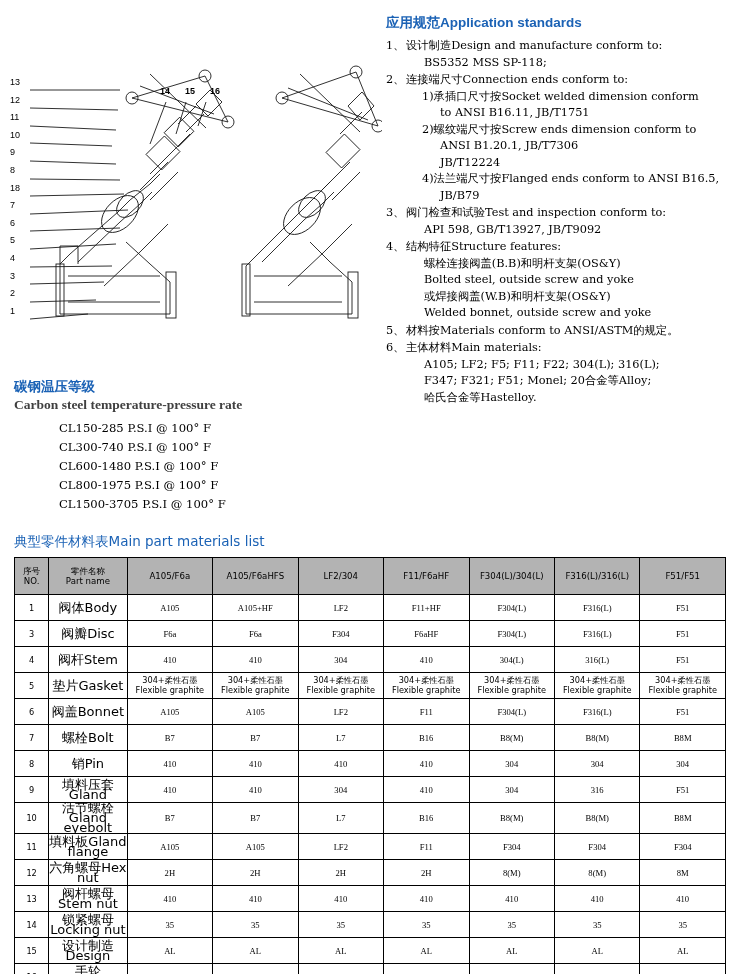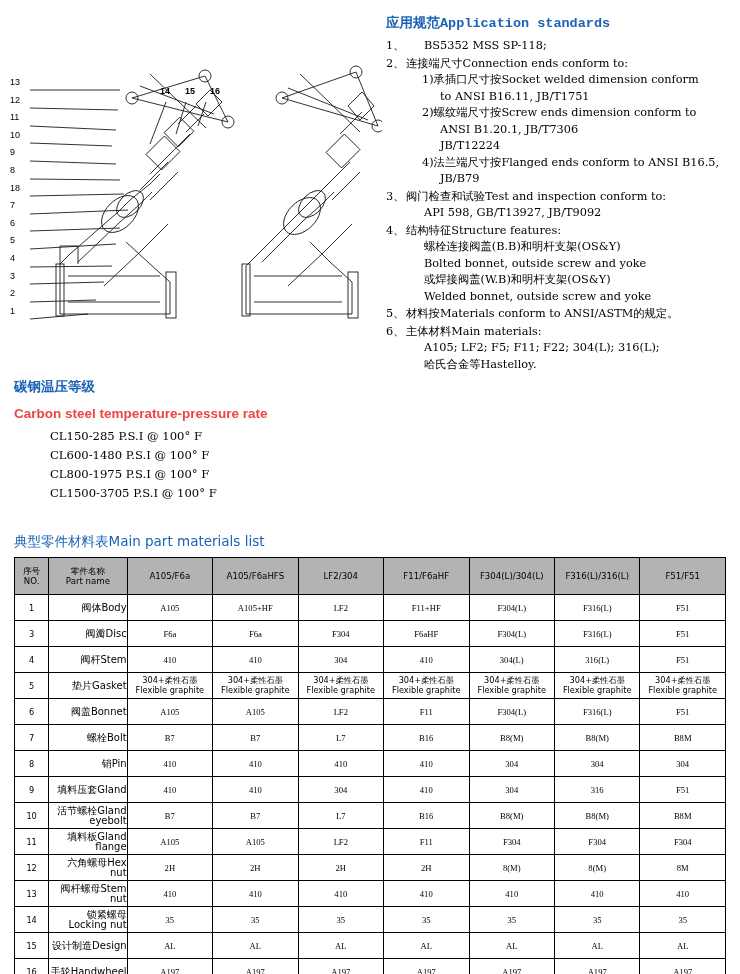--- a/index.html
+++ b/index.html
@@ -37,21 +37,21 @@
   }
 
   .section-title {
     color: #1b62b5;
     font-weight: bold;
     font-size: 13.5px;
     font-family: "Liberation Sans", sans-serif;
     margin-bottom: 6px;
   }
   .section-title.cn {
-    font-family: Liberation Mono, monospace;
+    font-family: Liberation Sans, sans-serif;
   }
 
   .spec-list {
     font-size: 11.3px;
     line-height: 16.5px;
     font-family: "DejaVu Serif", serif;
   }
   .spec-item {
     display: flex;
     margin-bottom: 1px;
@@ -101,29 +101,29 @@
     top: 378px;
     width: 360px;
   }
   .temp-title-cn {
     color: #1b62b5;
     font-weight: bold;
     font-size: 13.5px;
     font-family: "DejaVu Sans", sans-serif;
   }
   .temp-title-en {
-    color: #ef4444;
+    color: #404040;
     font-weight: bold;
     font-size: 13.5px;
-    font-family: Liberation Sans, sans-serif;
-    margin-top: 10px;
+    font-family: Liberation Serif, serif;
+    margin-top: 1px;
   }
   .temp-list {
     margin-top: 6px;
-    margin-left: 36px;
+    margin-left: 45px;
     font-size: 11.6px;
     line-height: 19px;
     font-family: "DejaVu Serif", serif;
   }
 
   
   .mat-block {
     position: absolute;
     left: 14px;
     top: 533px;
@@ -159,22 +159,21 @@
     font-size: 8.6px;
     height: 36px;
   }
   table.mat th .th-cn { display: block; }
   table.mat th .th-en { display: block; }
   table.mat td.cell-en {
     font-family: "Liberation Serif", serif;
     font-size: 8.6px;
   }
   table.mat td.partname {
-    font-size: 10px;
-    text-align: right;
+    font-size: 13px;
   }
   td.two-line span { display: block; line-height: 9.5px; }
   col.c0 { width: 34px; }
   col.c1 { width: 78px; }
   col.cx { width: 85px; }
 </style>
 </head>
 <body>
 
 <div class="page">
@@ -277,20 +276,21 @@
         </svg>
       </div>
     </div>
 
     <div class="specs-col">
       <div class="section-title cn">应用规范Application standards</div>
       <div class="spec-list" id="spec-list">
           <div class="spec-item">
             <div class="spec-num">1、</div>
             <div class="spec-body">
+              <div>设计制造Design and manufacture conform to:</div>
               <div class="indent1">BS5352 MSS SP-118;</div>
             </div>
           </div>
           <div class="spec-item">
             <div class="spec-num">2、</div>
             <div class="spec-body">
               <div>连接端尺寸Connection ends conform to:</div>
               <div class="spec-sub">1)承插口尺寸按Socket welded dimension conform</div>
               <div class="indent2">to ANSI B16.11, JB/T1751</div>
               <div class="spec-sub">2)螺纹端尺寸按Screw ends dimension conform to</div>
@@ -305,48 +305,50 @@
             <div class="spec-body">
               <div>阀门检查和试验Test and inspection conform to:</div>
               <div class="indent1">API 598, GB/T13927, JB/T9092</div>
             </div>
           </div>
           <div class="spec-item">
             <div class="spec-num">4、</div>
             <div class="spec-body">
               <div>结构特征Structure features:</div>
               <div class="indent1">螺栓连接阀盖(B.B)和明杆支架(OS&amp;Y)</div>
-              <div class="indent1">Bolted bonnet, outside screw and yoke</div>
+              <div class="indent1">Bolted steel, outside screw and yoke</div>
               <div class="indent1">或焊接阀盖(W.B)和明杆支架(OS&amp;Y)</div>
               <div class="indent1">Welded bonnet, outside screw and yoke</div>
             </div>
           </div>
           <div class="spec-item">
             <div class="spec-num">5、</div>
             <div class="spec-body">
               <div>材料按Materials conform to ANSI/ASTM的规定。</div>
             </div>
           </div>
           <div class="spec-item">
             <div class="spec-num">6、</div>
             <div class="spec-body">
               <div>主体材料Main materials:</div>
               <div class="indent1">A105; LF2; F5; F11; F22; 304(L); 316(L);</div>
+              <div class="indent1">F347; F321; F51; Monel; 20合金等Alloy;</div>
               <div class="indent1">哈氏合金等Hastelloy.</div>
             </div>
           </div>
         </div>
     </div>
   </div>
 
   <div class="temp-block">
     <div class="temp-title-cn">碳钢温压等级</div>
     <div class="temp-title-en">Carbon steel temperature-pressure rate</div>
     <div class="temp-list" id="temp-list">
         <div>CL150-285 P.S.I @ 100° F</div>
+        <div>CL300-740 P.S.I @ 100° F</div>
         <div>CL600-1480 P.S.I @ 100° F</div>
         <div>CL800-1975 P.S.I @ 100° F</div>
         <div>CL1500-3705 P.S.I @ 100° F</div>
       </div>
   </div>
 
   <div class="mat-block">
     <div class="mat-title">典型零件材料表Main part materials list</div>
     <table class="mat">
       <colgroup>

